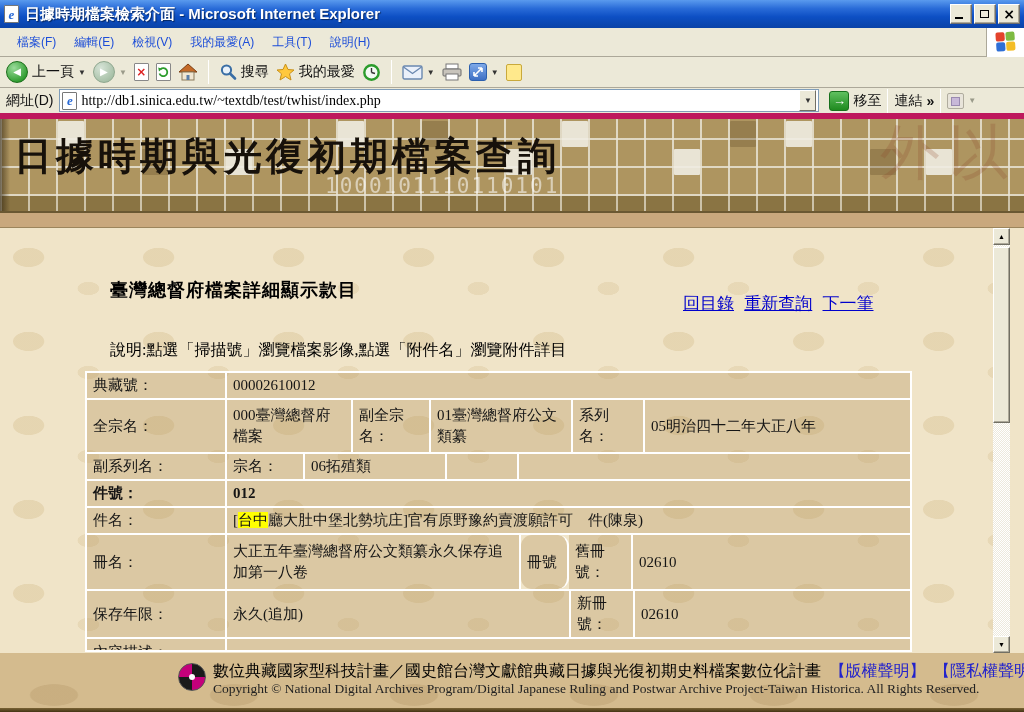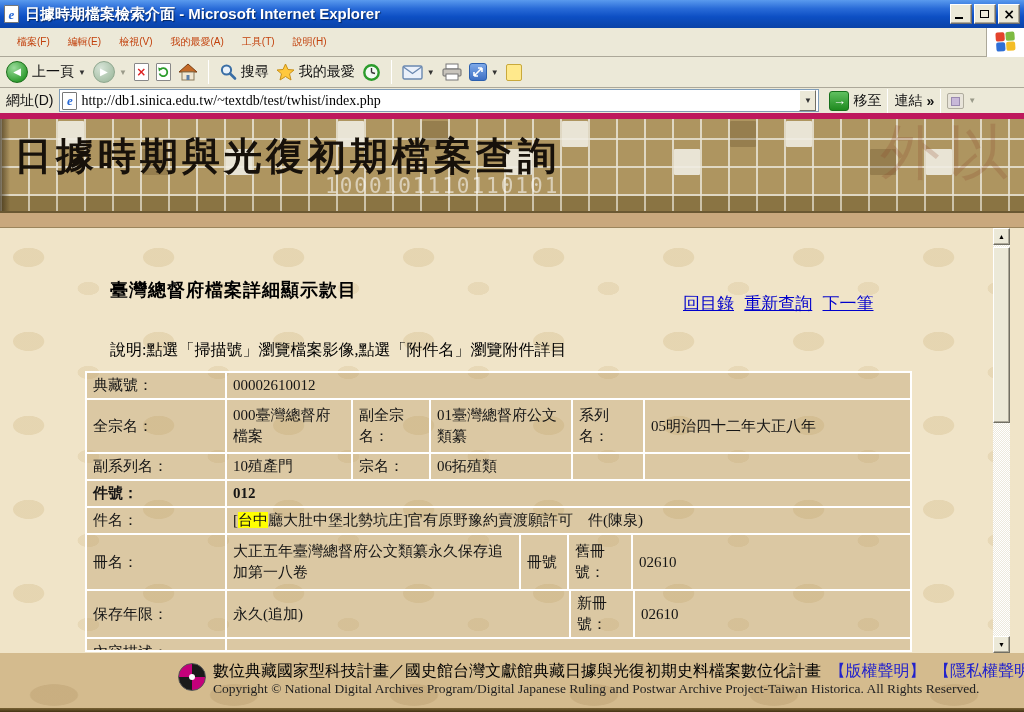--- a/index.html
+++ b/index.html
@@ -22,21 +22,21 @@
     display:flex; align-items:center; justify-content:center; position:relative; cursor:default; }
   .glyph-min { position:absolute; left:4px; bottom:4px; width:8px; height:2px; background:#000; }
   .glyph-restore { position:absolute; left:5px; top:5px; width:9px; height:8px; border:1px solid #000; background:#ECE9D8; }
   .glyph-restore::before { content:""; position:absolute; left:2px; top:-4px; width:9px; height:8px;
     border:1px solid #000; border-bottom:none; background:#ECE9D8; z-index:-1; }
   .glyph-close { font:bold 14px "DejaVu Sans", sans-serif; color:#000; line-height:1; }
 
   
   #menubar { position:absolute; left:0; top:28px; width:1024px; height:29px; background:#ECE9D8;
     border-bottom:1px solid #aca899; display:flex; align-items:center; padding-left:8px; }
-  .menu-item { font-size:10px; color:#c2410c; padding:4px 9px; white-space:nowrap; }
+  .menu-item { font-size:12px; color:#1d4ed8; padding:4px 9px; white-space:nowrap; }
   #winflag-box { margin-left:auto; width:38px; height:29px; background:#fff; border-left:1px solid #aca899;
     display:flex; align-items:center; justify-content:center; }
   .flag { width:20px; height:20px; display:grid; grid-template-columns:9px 9px; grid-template-rows:9px 9px; gap:1px; transform:rotate(-4deg); }
   .flag i { border-radius:2px; }
   .flag i:nth-child(1){background:#E3432C;} .flag i:nth-child(2){background:#7EBB42;}
   .flag i:nth-child(3){background:#2F6FD6;} .flag i:nth-child(4){background:#F4BD27;}
 
   
   #toolbar { position:absolute; left:0; top:57px; width:1024px; height:31px; background:#ECE9D8;
     border-bottom:1px solid #aca899; display:flex; align-items:center; gap:7px; padding-left:6px; }
@@ -334,40 +334,39 @@
       <div class="t-row" style="min-height:54px;">
         <div class="t-cell w-label">全宗名：</div>
         <div class="t-cell" style="flex:0 0 126px;">000臺灣總督府檔案</div>
         <div class="t-cell" style="flex:0 0 78px;">副全宗名：</div>
         <div class="t-cell" style="flex:0 0 142px;">01臺灣總督府公文類纂</div>
         <div class="t-cell" style="flex:0 0 72px;">系列名：</div>
         <div class="t-cell w-fill">05明治四十二年大正八年</div>
       </div>
       <div class="t-row" style="min-height:24px;">
         <div class="t-cell w-label">副系列名：</div>
-        <div class="t-cell" style="flex:0 0 126px;">10殖產門</div>
         <div class="t-cell" style="flex:0 0 78px;">宗名：</div>
         <div class="t-cell" style="flex:0 0 142px;">06拓殖類</div>
         <div class="t-cell" style="flex:0 0 72px;"></div>
         <div class="t-cell w-fill"></div>
       </div>
       <div class="t-row" style="min-height:24px;font-weight:bold;">
         <div class="t-cell w-label">件號：</div>
         <div class="t-cell w-fill">012</div>
       </div>
       <div class="t-row" style="min-height:26px;">
         <div class="t-cell w-label">件名：</div>
         <div class="t-cell w-fill">
           <span><span>[</span><span class="hl">台中</span><span>廳大肚中堡北勢坑庄]官有原野豫約賣渡願許可　件(陳泉)</span></span>
         </div>
       </div>
       <div class="t-row" style="min-height:56px;">
         <div class="t-cell w-label">冊名：</div>
         <div class="t-cell" style="flex:0 0 294px;">大正五年臺灣總督府公文類纂永久保存追加第一八卷</div>
-        <div class="t-cell" style="flex:0 0 48px;">冊號</div>
+        <div class="t-cell" style="flex:0 0 48px;border-radius:11px;">冊號</div>
         <div class="t-cell" style="flex:0 0 64px;">舊冊號：</div>
         <div class="t-cell w-fill">02610</div>
       </div>
       <div class="t-row" style="min-height:48px;">
         <div class="t-cell w-label">保存年限：</div>
         <div class="t-cell" style="flex:0 0 344px;">永久(追加)</div>
         <div class="t-cell" style="flex:0 0 64px;">新冊號：</div>
         <div class="t-cell w-fill">02610</div>
       </div>
       <div class="t-row" style="min-height:26px;">

